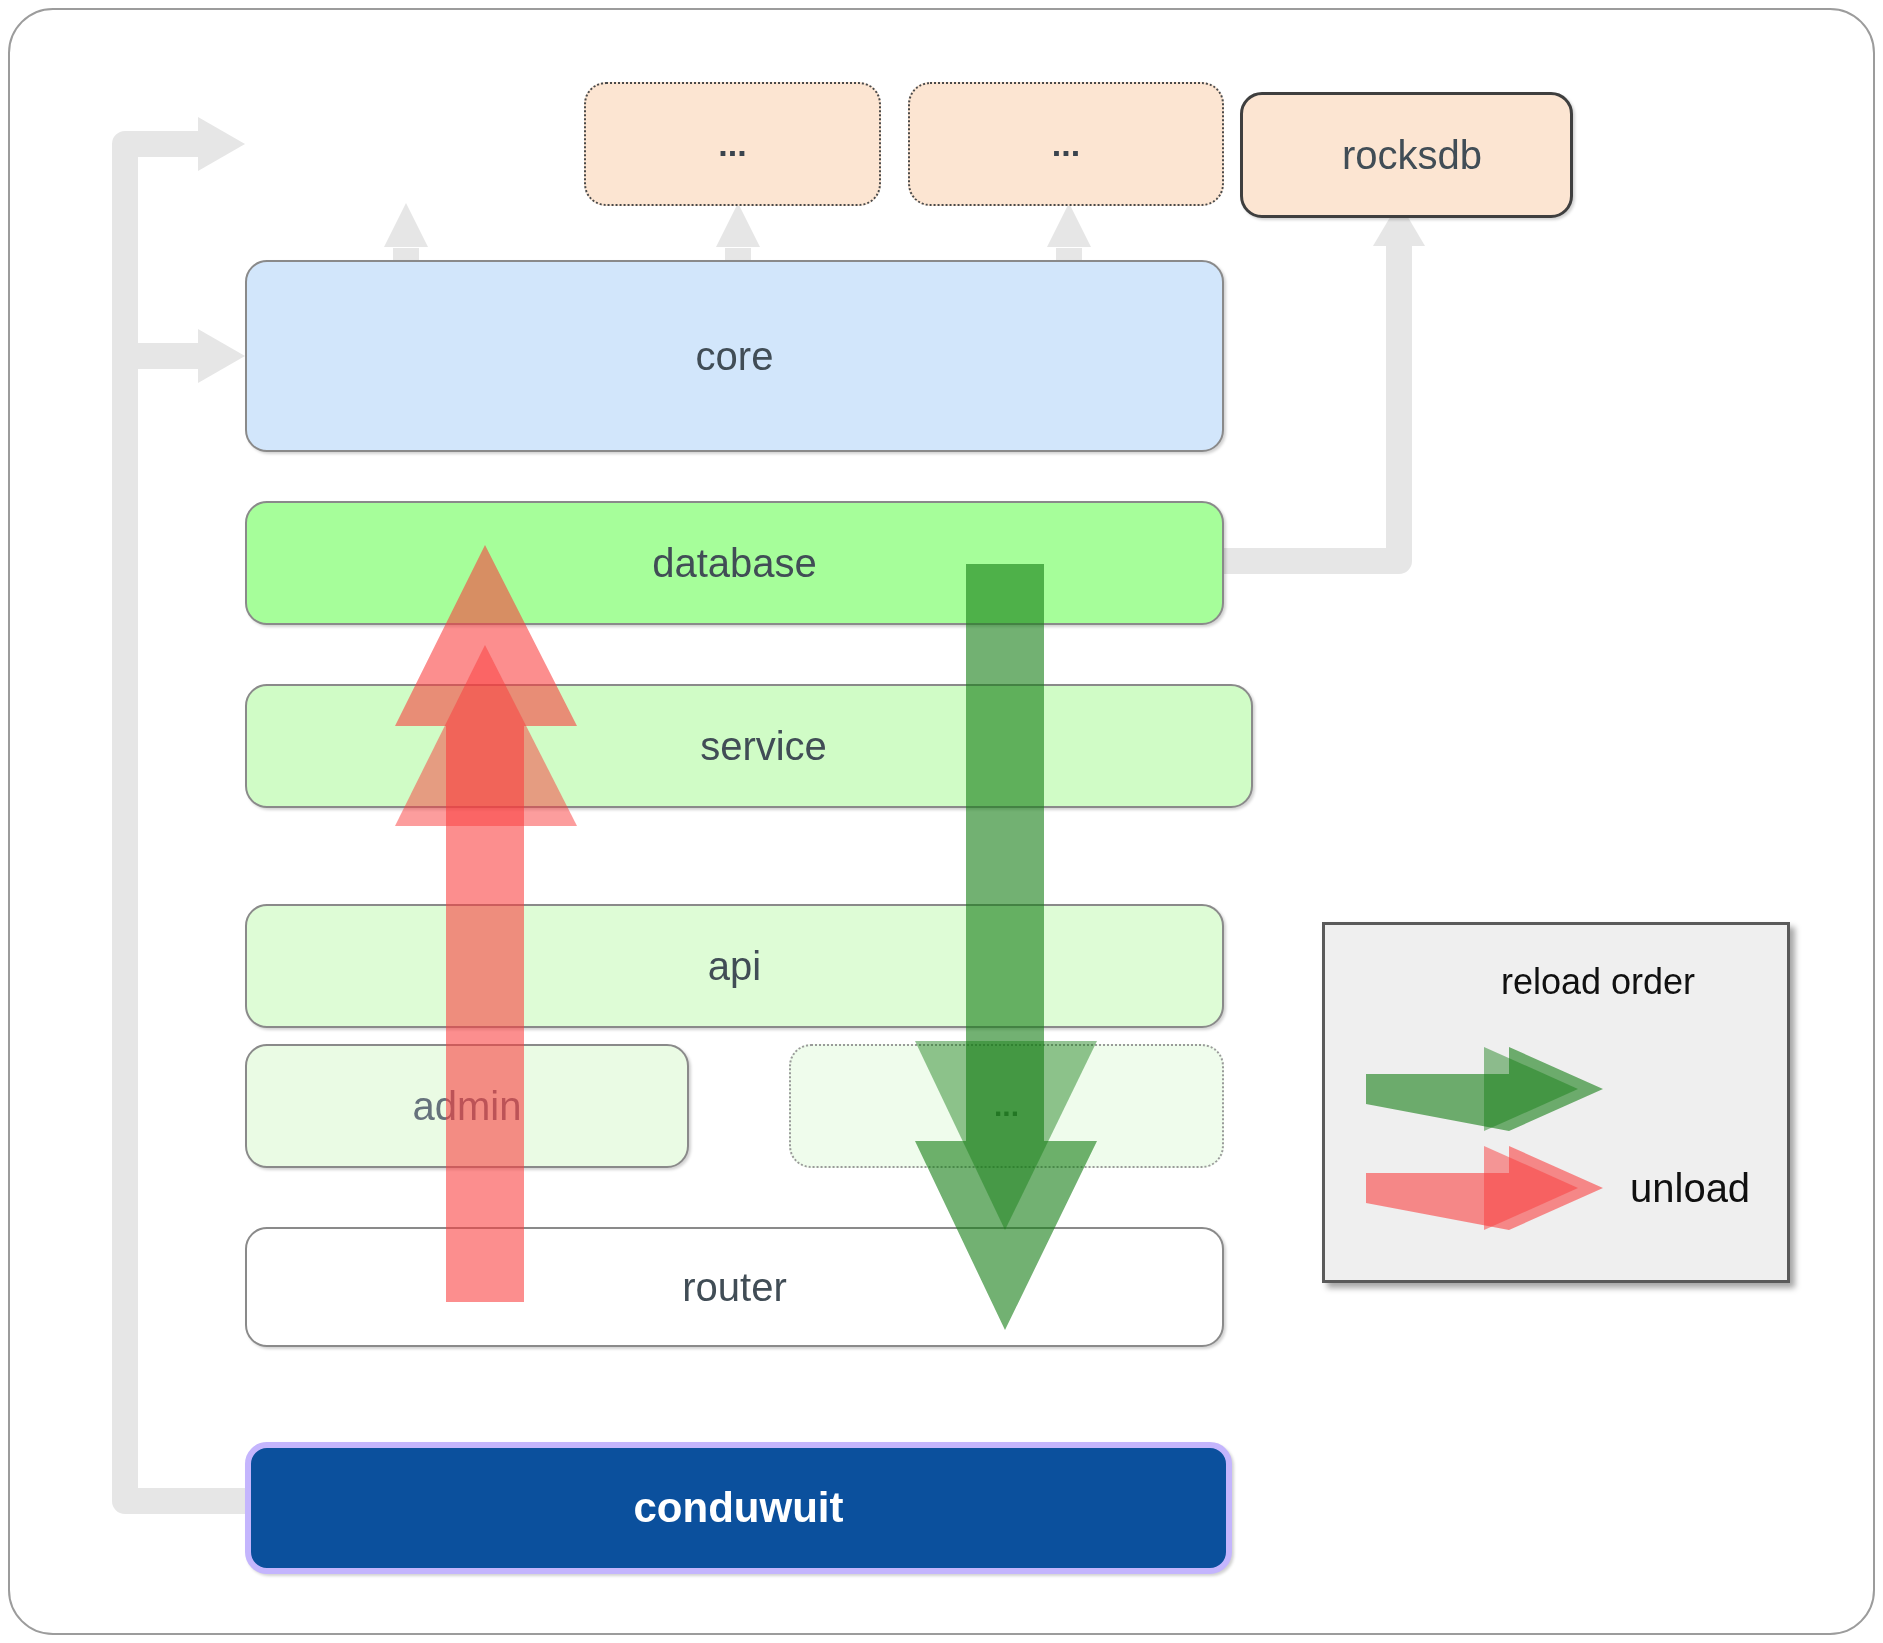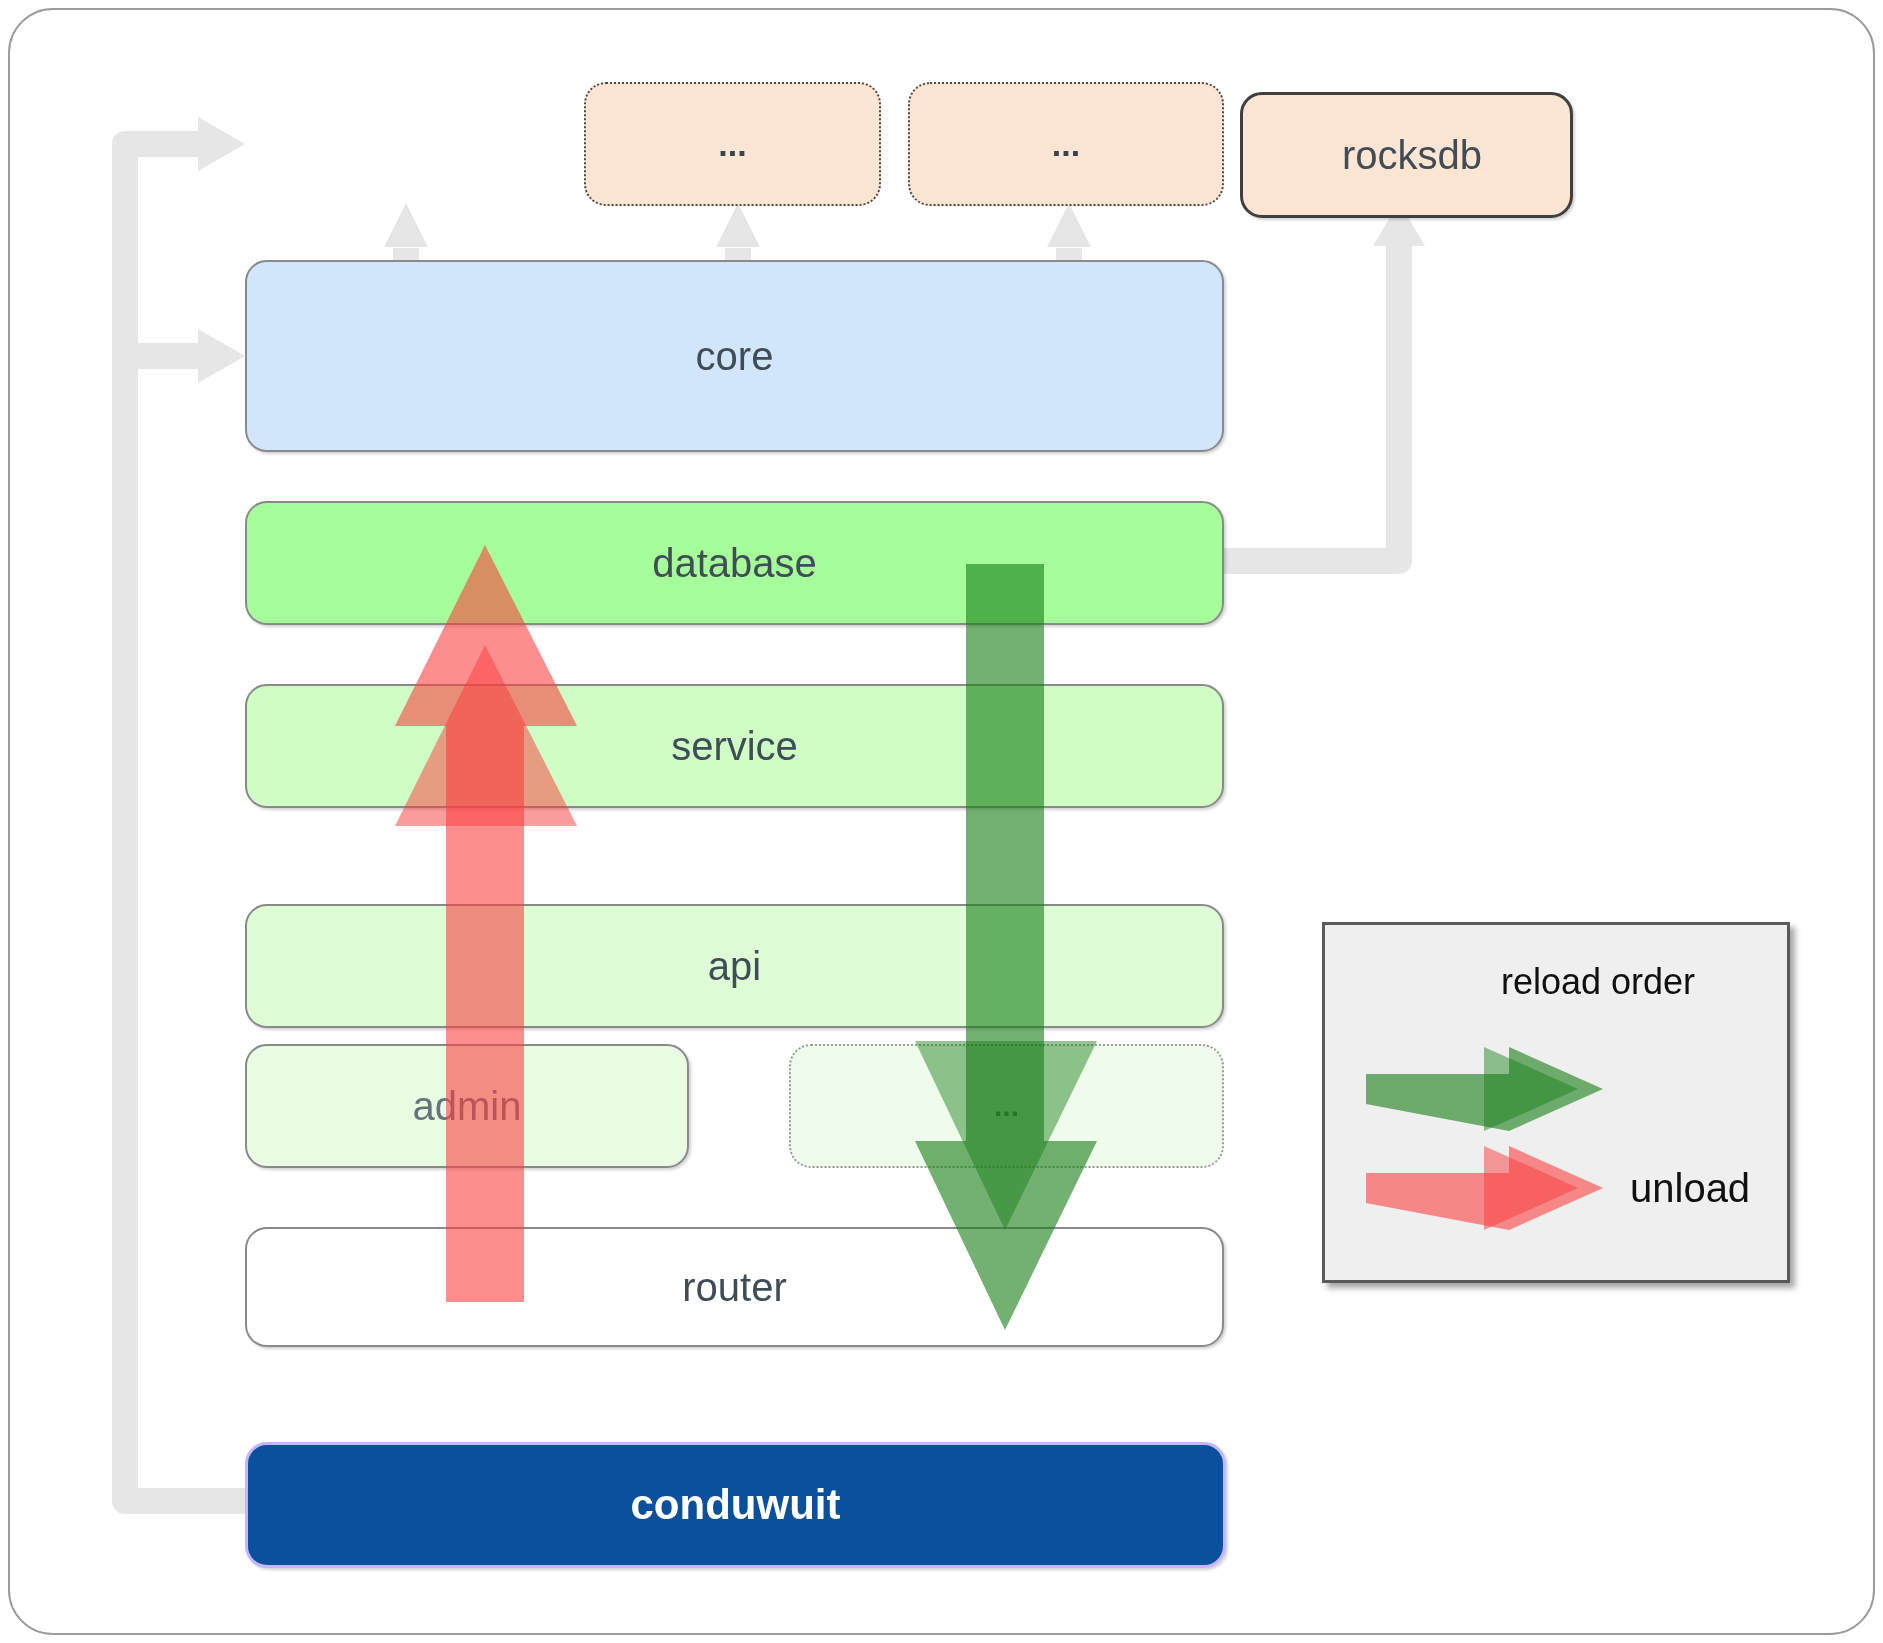--- a/index.html
+++ b/index.html
@@ -23,21 +23,21 @@
   .peach-dotted{background:var(--c-peach,#fce5d2);border:2px dotted #4a4a4a;box-shadow:none;}
   .dots-label{font-weight:700;font-size:34px;color:#3a444e;}
   .blue{background:var(--c-blue,#d2e6fb);border:2px solid var(--c-box-border,#8a8a8a);}
   .green-bright{background:var(--c-green-bright,#a6fe9a);border:2px solid var(--c-box-border,#8a8a8a);}
   .green-light{background:var(--c-green-light,#d0fcc6);border:2px solid var(--c-box-border,#8a8a8a);}
   .green-lighter{background:var(--c-green-lighter,#defcd6);border:2px solid var(--c-box-border,#8a8a8a);}
   .green-faint{background:var(--c-green-faint,#eafbe4);border:2px solid var(--c-box-border,#8a8a8a);}
   .green-faint-dotted{background:var(--c-green-faint2,#effcec);border:2px dotted #9a9a9a;box-shadow:none;}
   .green-faint-dotted .dots-label{font-size:30px;color:#5a665f;}
   .white-box{background:#ffffff;border:2px solid var(--c-box-border,#8a8a8a);}
-  .navy{background:var(--c-navy,#0b509d);border:3px solid #c4b5fd;color:#ffffff;font-weight:700;font-size:42px;}
+  .navy{background:var(--c-navy,#0b509d);border:6px solid #c4b5fd;color:#ffffff;font-weight:700;font-size:42px;}
   .admin-label{color:var(--c-admin-label,#66727c);}
   .bigarrow{position:absolute;z-index:3;}
   .red-main{
     left:395px;top:545px;width:182px;height:757px;
     background:var(--c-unload,rgba(250,60,60,0.58));
     clip-path:polygon(90px 0,182px 181px,129px 181px,129px 757px,51px 757px,51px 181px,0 181px);
   }
   .red-inner{
     left:395px;top:645px;width:182px;height:181px;
     background:var(--c-unload-inner,rgba(250,60,60,0.50));
@@ -123,21 +123,21 @@
   </div>
 
   <div class="node blue" style="left:245px;top:260px;width:975px;height:188px;">
     <span>core</span>
   </div>
 
   <div class="node green-bright" style="left:245px;top:501px;width:975px;height:120px;">
     <span>database</span>
   </div>
 
-  <div class="node green-light" style="left:245px;top:684px;width:975px;height:120px;">
+  <div class="node green-light" style="left:245px;top:684px;width:975px;height:120px;padding-left:29px;">
     <span>service</span>
   </div>
 
   <div class="node green-lighter" style="left:245px;top:904px;width:975px;height:120px;">
     <span>api</span>
   </div>
 
   <div class="node green-faint" style="left:245px;top:1044px;width:440px;height:120px;">
     <span class="admin-label">admin</span>
   </div>

